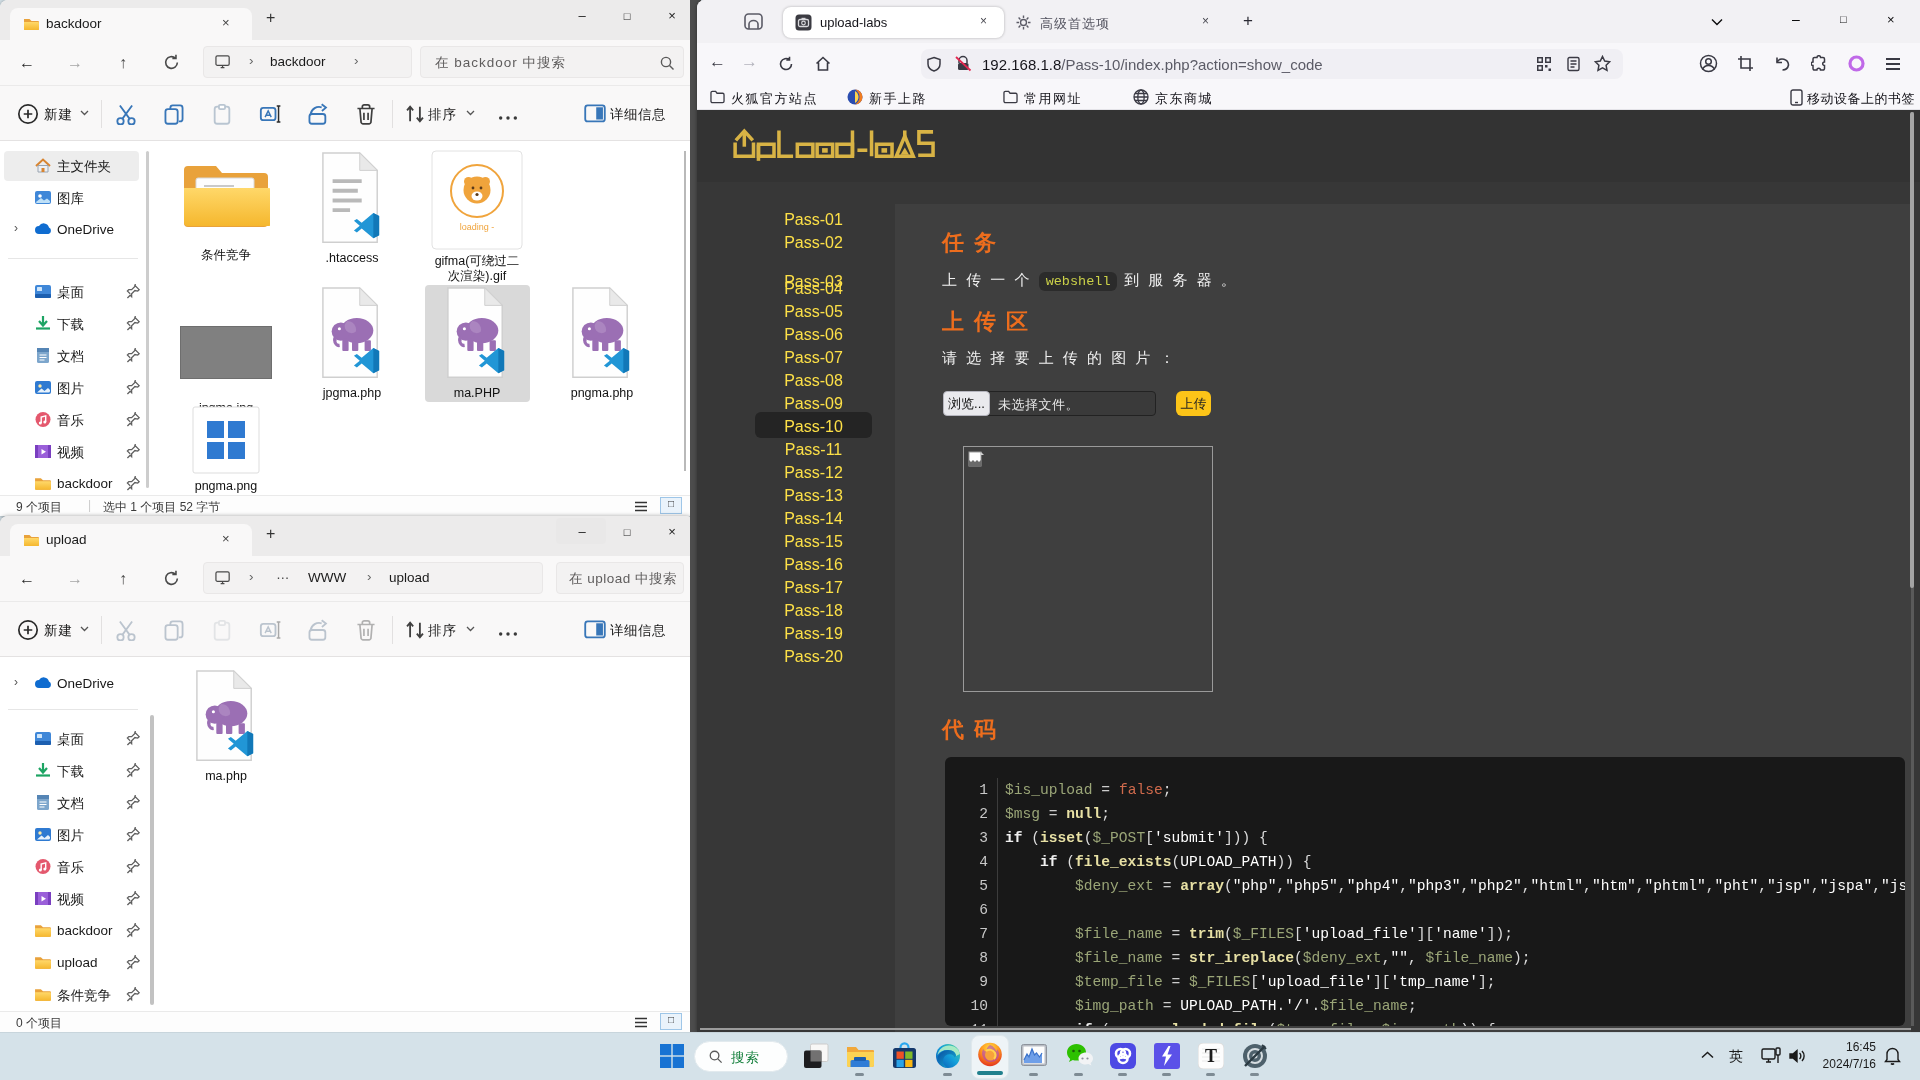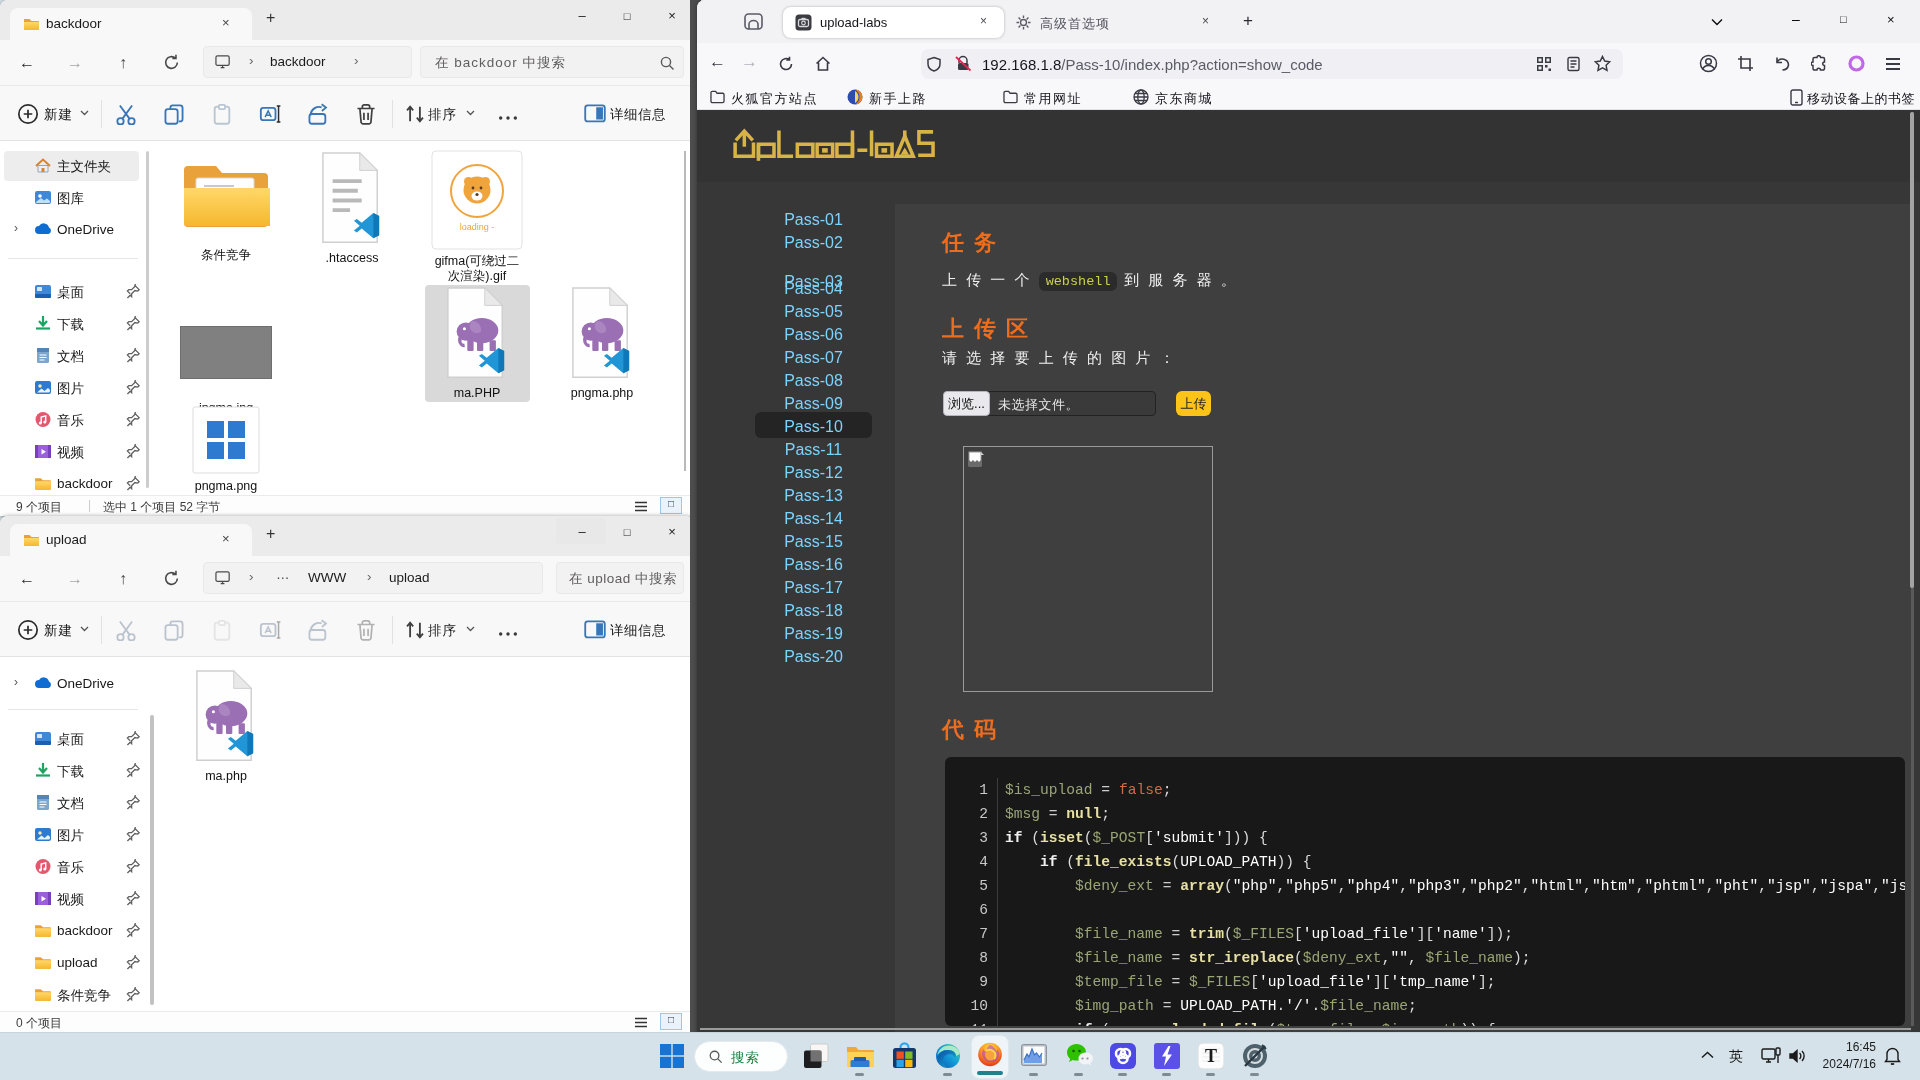--- a/index.html
+++ b/index.html
@@ -29,21 +29,21 @@
 .status{position:absolute;left:0;bottom:0;right:0;height:21px;background:#fdfdfd;border-top:1px solid #eaeaea;font-size:12px;color:#3b3b3b}
 .tile{position:absolute;text-align:center;font-size:12.5px;color:#111;line-height:15px}
 
 #fx{position:absolute;left:697px;top:0;width:1223px;height:1032px;background:#f2f1f4;box-shadow:0 0 4px rgba(0,0,0,.4)}
 #fxtabs{position:absolute;left:0;top:0;right:0;height:43px;background:#f2f1f4}
 #fxnav{position:absolute;left:0;top:43px;right:0;height:42px;background:#f8f7fa}
 #fxbm{position:absolute;left:0;top:85px;right:0;height:25px;background:#f8f7fa;border-bottom:1px solid #e4e3e8;font-size:13px;color:#15141a}
 #sitehdr{position:absolute;left:0;top:110px;right:0;height:72px;background:#333}
 .ybtn{position:absolute;top:129px;height:33px;background:#fcc418;border-radius:7px;font-size:14px;font-weight:700;color:#2a2a2a;text-align:center;line-height:33px;letter-spacing:1px}
 #page{position:absolute;left:0;top:182px;right:0;bottom:0;background:#373737;overflow:hidden}
-.pass{position:absolute;left:58px;width:117px;height:23px;text-align:center;font-size:16px;color:#7dd3fc;line-height:23px}
+.pass{position:absolute;left:58px;width:117px;height:23px;text-align:center;font-size:16px;color:#fde047;line-height:23px}
 #panel{position:absolute;left:198px;top:22px;width:1016px;height:900px;background:#3f3f3f}
 .h2{position:absolute;left:47px;font-size:22px;font-weight:700;color:#ed6d1d;letter-spacing:10px}
 .ptxt{position:absolute;left:47px;font-size:15px;color:#f0f0f0;letter-spacing:2.5px}
 #code{position:absolute;left:50px;top:553px;width:960px;height:269px;background:#181818;border-radius:6px;overflow:hidden;font-family:"Liberation Mono",monospace;font-size:14.6px;line-height:24px;white-space:pre}
 .ln{position:absolute;left:0;width:43px;text-align:right;color:#c8c8c8}
 .cl{position:absolute;left:60px;color:#dcdcdc}
 .v{color:#9aa577}.s{color:#ffffff}.k{color:#f0f0f0;font-weight:700}.fn{color:#e7e0a4;font-weight:700}.fa{color:#cf6a4c}.o{color:#cccccc}
 
 #tb{position:absolute;left:0;top:1032px;width:1920px;height:48px;background:#d5e2e9;border-top:1px solid #c8d5dc}
 .tdash{position:absolute;top:1072px;width:9px;height:3px;border-radius:2px;background:#7e8b94}
@@ -373,20 +373,23 @@
             <circle cx="42" cy="38" r="1.4" fill="#5a3a1a"></circle>
             <circle cx="50" cy="38" r="1.4" fill="#5a3a1a"></circle>
             <ellipse cx="46" cy="46" rx="5.5" ry="4.5" fill="#fff"></ellipse>
             <circle cx="46" cy="44.5" r="1.6" fill="#5a3a1a"></circle>
             <text x="46" y="80" font-size="9" fill="#f0a43c" text-anchor="middle">loading -</text>
           </svg><br>gifma(可绕过二<br>次渲染).gif</div>
     <div class="tile" style="left:180px;top:185px;width:92px">
           <div style="width:92px;height:53px;background:#808080;border:1px solid #6e6e6e"></div>
           <div style="margin-top:22px">jpgma.jpg</div>
         </div>
+    <div class="tile" style="left:302px;top:146px;width:100px"><svg width="70" height="95" viewBox="0 0 68 98">
+            <use href="#i-php"></use>
+          </svg><br>jpgma.php</div>
     <div class="tile" style="left:427px;top:146px;width:100px"><svg width="70" height="95" viewBox="0 0 68 98">
             <use href="#i-php"></use>
           </svg><br>ma.PHP</div>
     <div class="tile" style="left:552px;top:146px;width:100px"><svg width="70" height="95" viewBox="0 0 68 98">
             <use href="#i-php"></use>
           </svg><br>pngma.php</div>
     <div class="tile" style="left:176px;top:264px;width:100px"><svg width="70" height="70" viewBox="0 0 70 70">
             <rect x="2" y="2" width="66" height="66" rx="2" fill="#fff" stroke="#ddd"></rect>
             <rect x="16" y="16" width="17" height="17" fill="#2f7ad1"></rect>
             <rect x="37" y="16" width="17" height="17" fill="#2f7ad1"></rect>
@@ -750,21 +753,21 @@
         <div class="pass" style="top:325px">Pass-14</div>
         <div class="pass" style="top:348px">Pass-15</div>
         <div class="pass" style="top:371px">Pass-16</div>
         <div class="pass" style="top:394px">Pass-17</div>
         <div class="pass" style="top:417px">Pass-18</div>
         <div class="pass" style="top:440px">Pass-19</div>
         <div class="pass" style="top:463px">Pass-20</div>
   <div id="panel">
    <div class="h2" style="top:24px">任务</div>
    <div class="ptxt" style="top:67px">上 传 一 个 <span style="background:#2b2b2b;border-radius:6px;padding:2px 7px;font-family:'Liberation Mono',monospace;font-size:13.5px;color:#cbd148;letter-spacing:0">webshell</span> 到 服 务 器 。</div>
-   <div class="h2" style="top:110px">上传区</div>
+   <div class="h2" style="top:103px">上传区</div>
    <div class="ptxt" style="top:145px">请 选 择 要 上 传 的 图 片 ：</div>
    <div class="abs" style="left:48px;top:187px;width:213px;height:25px;background:#3a3a3a;border:1px solid #222;border-radius:4px"></div>
    <div class="abs" style="left:48px;top:187px;width:47px;height:25px;background:#e9e9ed;border:1px solid #b5b5be;border-radius:4px;font-size:13px;color:#111;text-align:center;line-height:23px">浏览...</div>
    <div class="abs" style="left:103px;top:192px;font-size:13px;color:#e8e8e8;letter-spacing:0.5px">未选择文件。</div>
    <div class="abs" style="left:281px;top:187px;width:35px;height:25px;background:#fcc418;border-radius:6px;font-size:13px;color:#222;text-align:center;line-height:25px">上传</div>
    <div class="abs" style="left:68px;top:242px;width:250px;height:246px;border:1px solid #9a9a9a"></div>
    <svg class="abs" style="left:73px;top:247px" width="17" height="17" viewBox="0 0 17 17">
             <rect x="1" y="1" width="12" height="14" fill="#fdfdfd" stroke="#9a9a9a"></rect>
             <path d="M13,1 l3,3 h-3 z" fill="#d0d0d0"></path>
             <path d="M1,9 l2,2 2,-2 2,2 2,-2 2,2 2,-2 v6 h-12 z" fill="#6a6a6a"></path>

